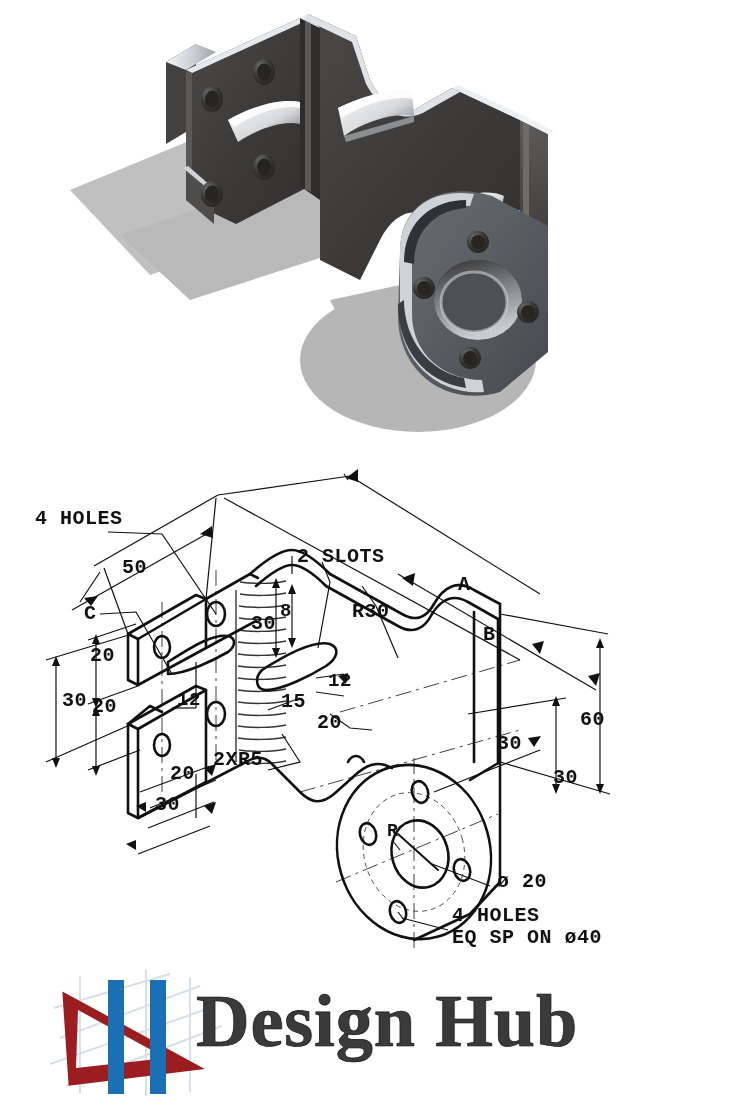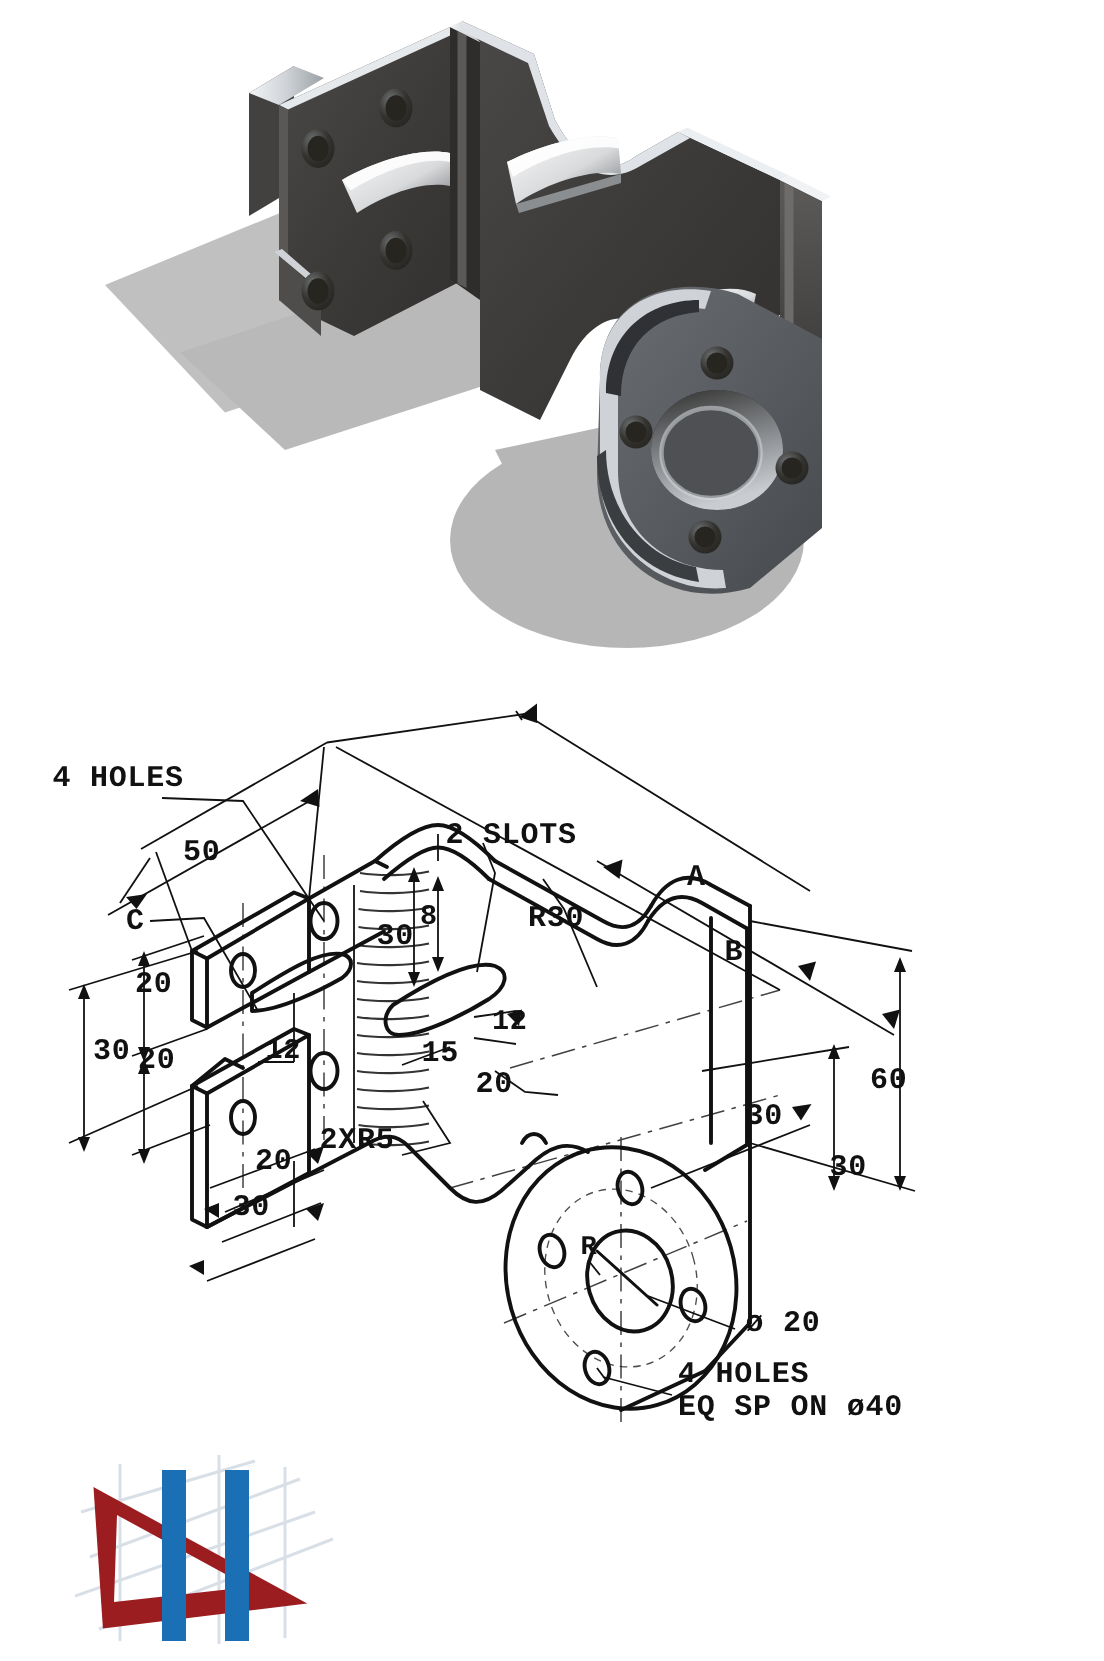--- a/index.html
+++ b/index.html
@@ -429,16 +429,17 @@
           <path d="M140,10 L140,124"></path>
         </g>
 
         <path d="M14,26 L150,100 L20,116 Z" fill="none" stroke="#9b1d20" stroke-width="3"></path>
         <path d="M14,26 L150,100 L20,116 Z M28,42 L26,100 L116,90 Z" fill="#9b1d20" fill-rule="evenodd"></path>
 
         <rect x="58" y="12" width="16" height="114" fill="#1a6fb5"></rect>
         <rect x="100" y="12" width="16" height="114" fill="#1a6fb5"></rect>
       </svg>
 
+      <div id="brand-word">Design Hub</div>
     </div>
   </div>
 
 </div>
 
 </body></html>

